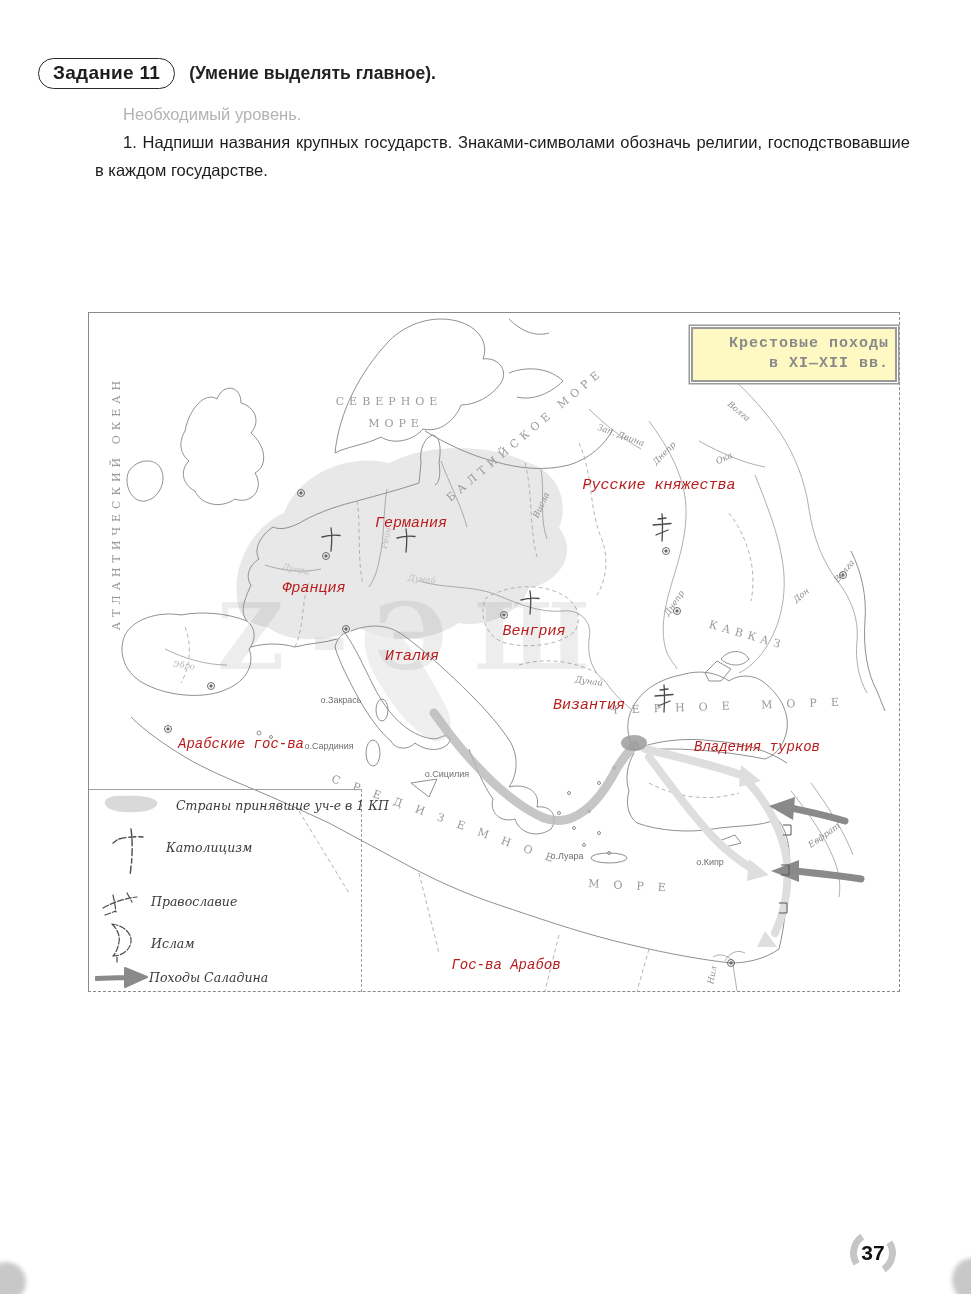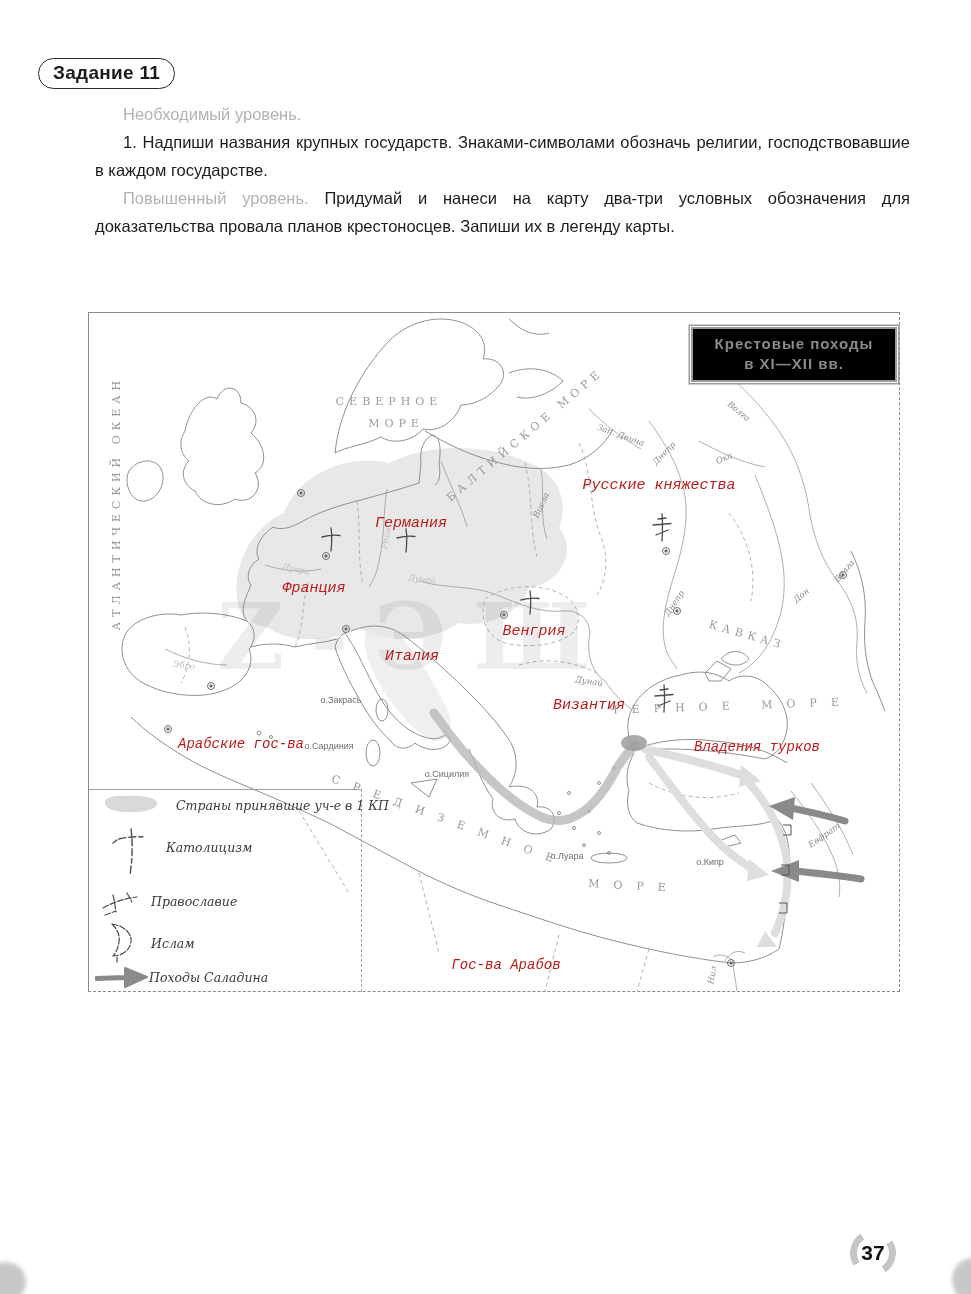--- a/index.html
+++ b/index.html
@@ -26,23 +26,23 @@
   .label-layer{position:absolute;inset:0;z-index:3;pointer-events:none;}
   .mlabel{position:absolute;transform:translate(-50%,-50%);white-space:nowrap;}
   .mlabel.country{font-family:Liberation Mono, monospace;font-style:italic;font-size:14px;color:#b91c1c;}
   .mlabel.country.big{font-size:15px;}
   .mlabel.island{font-family:"Liberation Sans",sans-serif;font-size:9px;color:#6f6f6f;}
   .mlabel.sea{font-family:"DejaVu Serif",serif;font-size:11px;color:#9a9a9a;letter-spacing:5px;}
   .mlabel.sea.wide{letter-spacing:14px;}
   .mlabel.river{font-family:"DejaVu Serif",serif;font-style:italic;font-size:8.5px;color:#8d8d8d;}
   .mlabel.river.faint{color:#bdbdbd;}
   
-  .map-title{position:absolute;left:602px;top:14px;width:190px;z-index:4;background:#000000;
+  .map-title{position:absolute;left:602px;top:14px;width:190px;z-index:4;background:#fef9c3;
              border:2px solid #9a9a9a;box-shadow:0 0 0 1px #fff,0 0 0 2.5px #9a9a9a;
-             padding:5px 6px 6px;text-align:center;font-family:Liberation Sans, sans-serif;
+             padding:5px 6px 6px;text-align:right;font-family:Liberation Mono, monospace;
              font-weight:bold;color:#8a8a8a;font-size:15px;letter-spacing:1px;line-height:20px;}
   
   .legend{position:absolute;left:0;top:476px;width:272px;height:202px;z-index:4;
           border-top:1px solid #9f9f9f;border-right:1px dashed #9f9f9f;text-align:center;}
   .legend-sym{position:absolute;}
   .legend-label{position:absolute;font-family:"DejaVu Serif",serif;font-style:italic;
                 font-size:12.5px;color:#3a3a3a;white-space:nowrap;}
   
   .page-no{position:absolute;left:850px;top:1230px;width:46px;height:46px;z-index:5;}
   .page-no .ring{position:absolute;inset:0;border-radius:50%;border:7px solid #c6c6c6;
@@ -52,28 +52,28 @@
   
   .smudge{position:absolute;background:#9c9c9c;opacity:.55;border-radius:50%;filter:blur(2px);}
 </style>
 </head>
 <body>
 
 <div class="page">
 
   <div class="task-header">
     <span class="task-badge">Задание 11</span>
+    <span class="task-skill">(Умение выделять главное).</span>
   </div>
 
   <div class="task-body">
     <p class="lvl indent">Необходимый уровень.</p>
     <div id="instructions">
         <p class="indent">1. Надпиши названия крупных государств. Знаками-символами обозначь религии, господствовавшие в каждом государстве.</p>
       </div>
-    <p class="indent"><span class="lvl">Повышенный уровень.</span> <span>Придумай и нанеси на карту два-три условных обозначения для доказательства провала планов крестоносцев. Запиши их в легенду карты.</span></p>
   </div>
 
   <div class="map">
 
     <svg class="geo" viewBox="0 0 810 678">
 
       <g fill="#e4e4e4" opacity="0.85" stroke="none">
         <path d="M150,295 C140,260 160,215 195,200 C210,160 260,140 300,150 C340,130 400,130 440,150 C470,160 480,190 470,215 C490,240 470,270 440,275 C430,300 400,315 370,310 C340,330 300,330 270,315 C240,330 200,330 180,315 C160,310 152,305 150,295 Z"></path>
         <path d="M300,310 C320,330 340,360 355,390 C368,412 360,430 345,428 C325,420 305,395 290,370 C278,350 272,330 278,315 Z" opacity="0.7"></path>
       </g>

